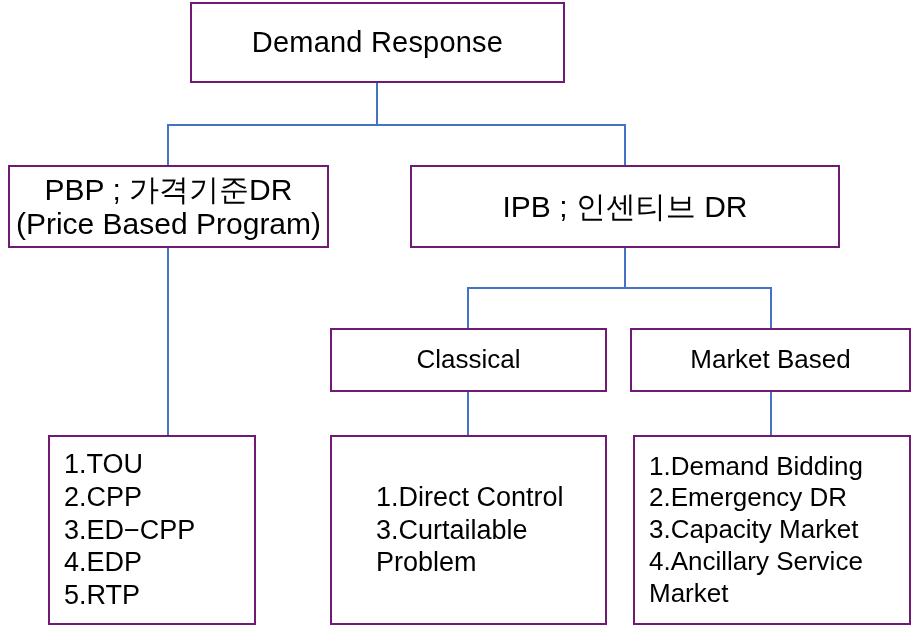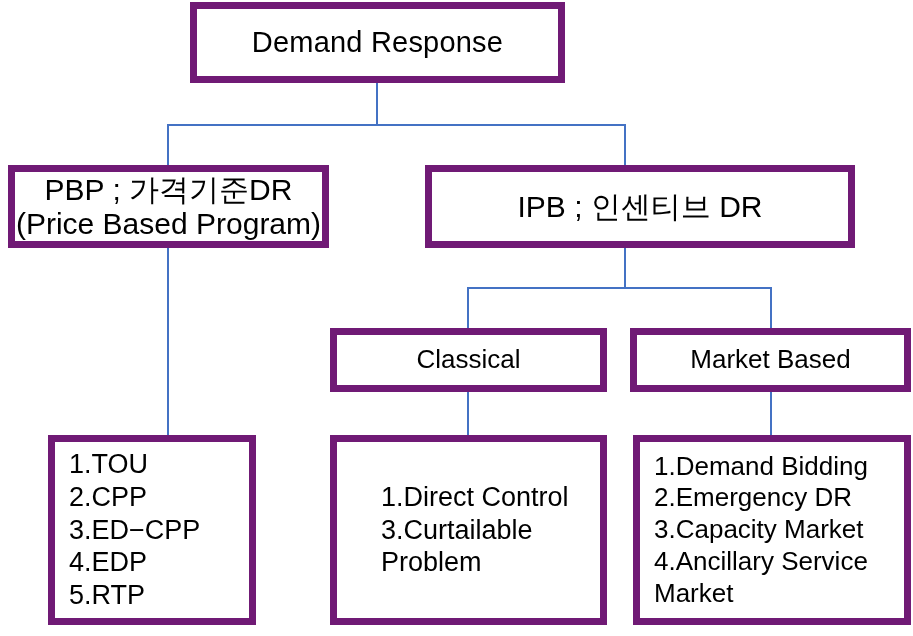--- a/index.html
+++ b/index.html
@@ -24,21 +24,21 @@
     position: absolute;
     background: #4472c4;
   }
   .connector.v { width: 2px; }
   .connector.h { height: 2px; }
 
   
   .node {
     position: absolute;
     box-sizing: border-box;
-    border: 7px solid #701a75;
+    border: 2px solid #701a75;
     background: #ffffff;
     display: flex;
     flex-direction: column;
     justify-content: center;
   }
   .node.centered {
     align-items: center;
     text-align: center;
   }
   .node.listbox {
@@ -86,21 +86,21 @@
 
   <div id="node-root" class="node centered level1" style="left:190px; top:2px; width:375px; height:81px;">
     <span class="node-line">Demand Response</span>
   </div>
 
   <div class="node centered level2" style="left:8px; top:165px; width:321px; height:83px;">
     <span class="node-line">PBP ; 가격기준DR</span>
     <span class="node-line">(Price Based Program)</span>
   </div>
 
-  <div class="node centered level2" style="left:425px; top:165px; width:430px; height:83px;">
+  <div class="node centered level2" style="left:410px; top:165px; width:430px; height:83px;">
     <span class="node-line">IPB ; 인센티브 DR</span>
   </div>
 
   <div class="node centered level3" style="left:330px; top:328px; width:277px; height:64px;">
     <span class="node-line">Classical</span>
   </div>
 
   <div class="node centered level3" style="left:630px; top:328px; width:281px; height:64px;text-align:right;">
     <span class="node-line">Market Based</span>
   </div>

